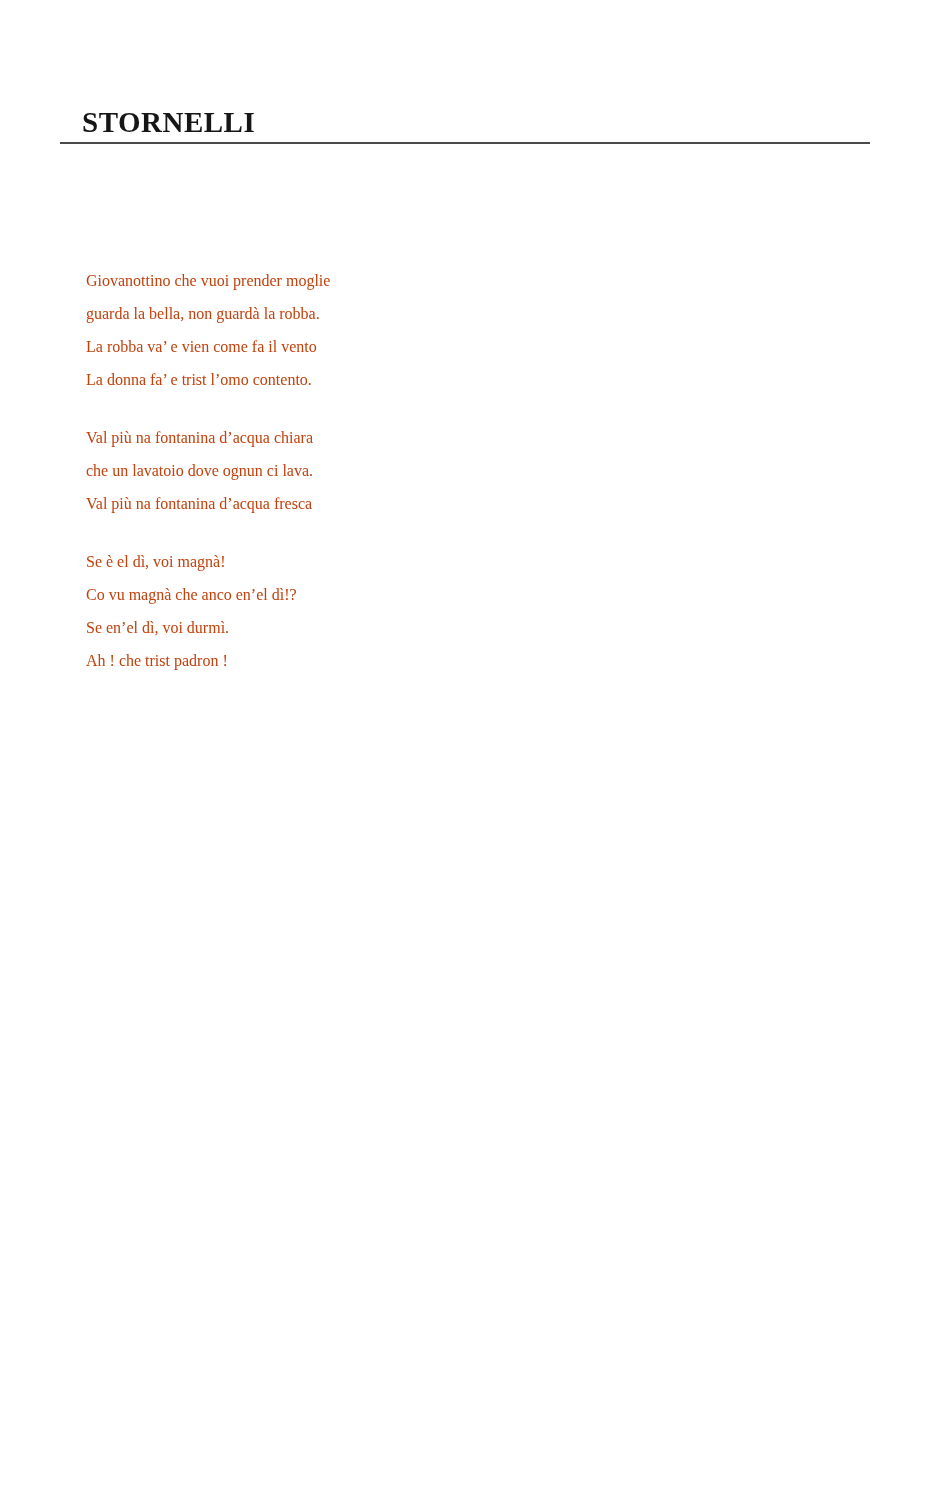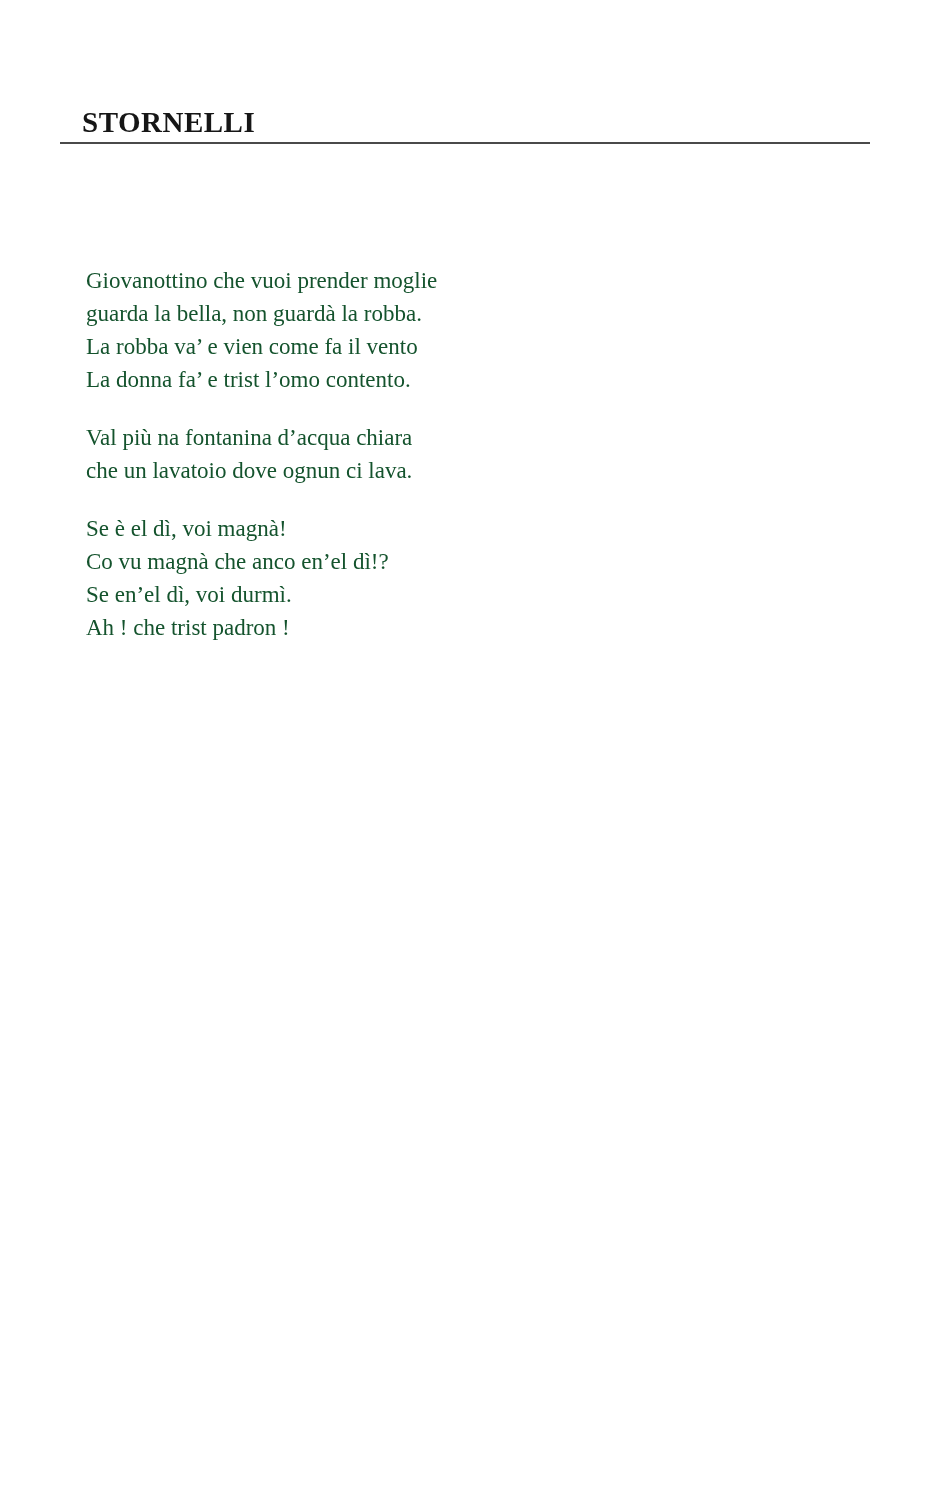--- a/index.html
+++ b/index.html
@@ -43,23 +43,23 @@
   .poem {
     position: absolute;
     left: 62px;
     top: 246px;
     width: 560px;
   }
   .stanza {
     margin-bottom: 29px;
   }
   .line {
-    font-size: 23px;
+    font-size: 16px;
     line-height: 29px;
-    color: #14532d;
+    color: #c2410c;
     white-space: nowrap;
   }
 </style>
 </head>
 <body>
 
 <div class="page">
 
   <div class="doc-header">
     <h1 class="doc-title">STORNELLI</h1>
@@ -71,20 +71,21 @@
     <div class="stanza">
       <div class="line">Giovanottino che vuoi prender moglie</div>
       <div class="line">guarda la bella, non guardà la robba.</div>
       <div class="line">La robba va’ e vien come fa il vento</div>
       <div class="line">La donna fa’ e trist l’omo contento.</div>
     </div>
 
     <div class="stanza">
       <div class="line">Val più na fontanina d’acqua chiara</div>
       <div class="line">che un lavatoio dove ognun ci lava.</div>
+      <div class="line">Val più na fontanina d’acqua fresca</div>
     </div>
 
     <div class="stanza">
     </div>
 
     <div class="stanza">
       <div class="line">Se è el dì, voi magnà!</div>
       <div class="line">Co vu magnà che anco en’el dì!?</div>
       <div class="line">Se en’el dì, voi durmì.</div>
       <div class="line">Ah ! che trist padron !</div>

